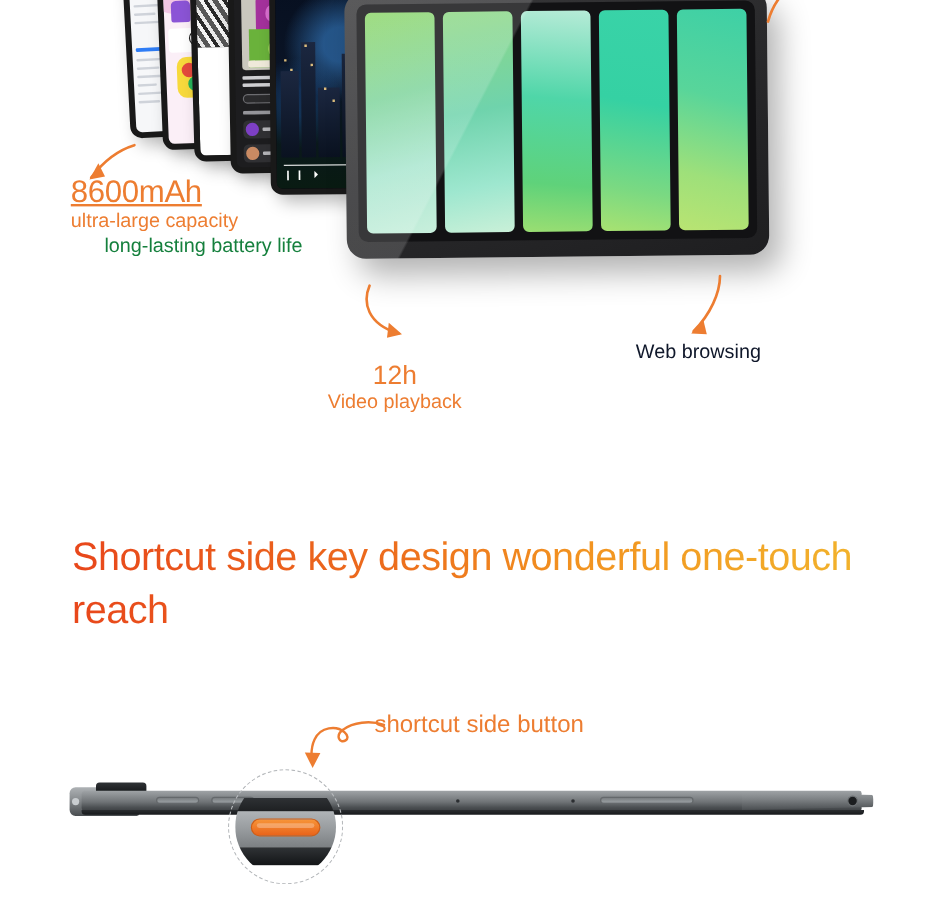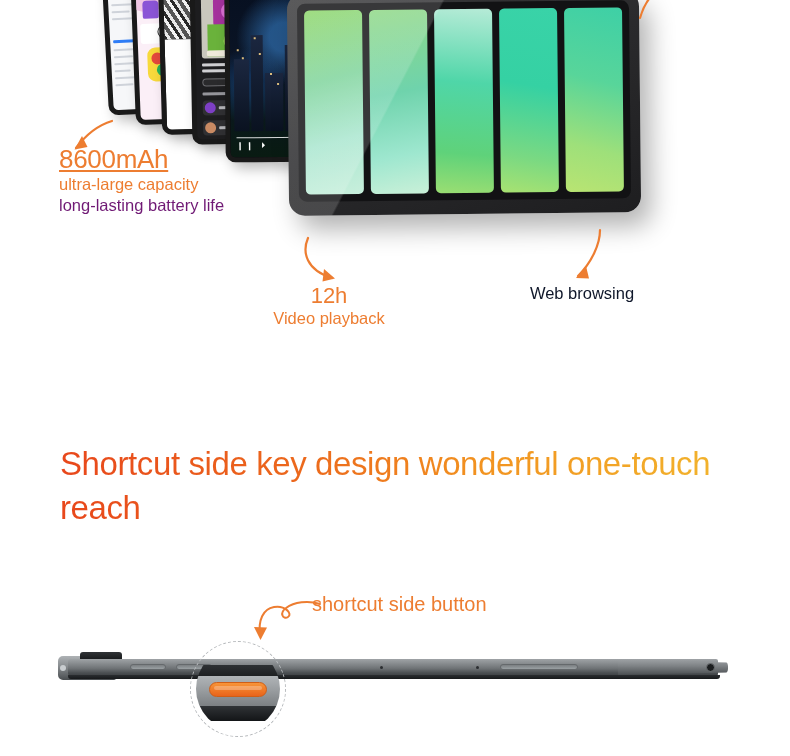--- a/index.html
+++ b/index.html
@@ -346,39 +346,39 @@
     </div>
 
     <svg class="arrow" style="left:60px; top:118px;" width="56" height="40" viewBox="0 0 56 40">
       <path d="M52 3 C42 6, 28 14, 16 30" stroke="#ED7D31" stroke-width="2.2" fill="none" stroke-linecap="round"></path>
       <path d="M22 18 L14.5 31.5 L27.5 29" fill="#ED7D31"></path>
     </svg>
 
     <div id="battery-callout">
       <div class="callout-big" style="color:#ED7D31;text-decoration:underline;">8600mAh</div>
       <div class="callout-sub" style="color:#ED7D31;">ultra-large capacity</div>
-      <div class="callout-sub" style="color:#701a75;">long-lasting battery life</div>
+      <div class="callout-sub" style="color:#15803d;margin-left:28px;">long-lasting battery life</div>
     </div>
 
     <svg class="arrow" style="left:300px; top:236px;" width="70" height="52" viewBox="0 0 70 52">
       <path d="M8 2 C2 16, 6 34, 32 42" stroke="#ED7D31" stroke-width="2.2" fill="none" stroke-linecap="round"></path>
       <path d="M24 33 L35 42.5 L22.5 45.5" fill="#ED7D31"></path>
     </svg>
 
     <svg class="arrow" style="left:564px; top:228px;" width="52" height="58" viewBox="0 0 52 58">
       <path d="M36 2 C36 16, 28 34, 14 48" stroke="#ED7D31" stroke-width="2.2" fill="none" stroke-linecap="round"></path>
       <path d="M22 38 L12 50 L25 50.5" fill="#ED7D31"></path>
     </svg>
 
     <svg class="arrow" style="left:636px; top:-22px;" width="60" height="44" viewBox="0 0 60 44">
       <path d="M4 40 C10 18, 26 4, 46 2" stroke="#ED7D31" stroke-width="2.2" fill="none" stroke-linecap="round"></path>
     </svg>
 
     <div id="video-callout">
-      <div class="callout-num" style="color:#ED7D31;">12h</div>
+      <div class="callout-num" style="color:#ED7D31;margin-top:17px;">12h</div>
       <div class="callout-cap" style="color:#ED7D31;">Video playback</div>
     </div>
 
     <div id="web-callout">
       <div class="callout-cap" style="color:#0f172a;">Web browsing</div>
     </div>
   </section>
 
   <section id="shortcut-section">
 

